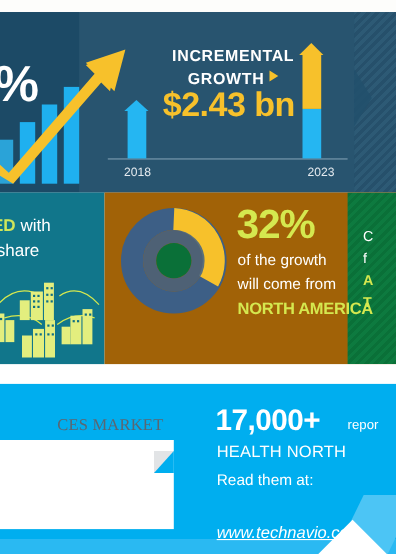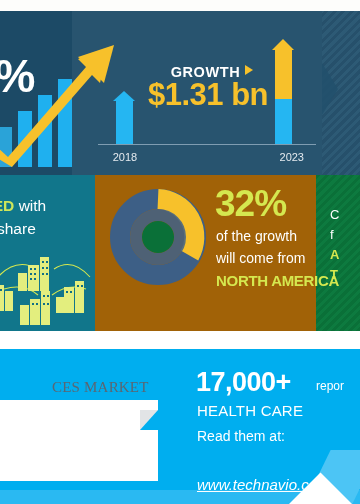--- a/index.html
+++ b/index.html
@@ -113,24 +113,24 @@
     <div class="arrow-up">
       <svg width="140" height="130" viewBox="0 0 140 130">
         <path d="M2 96 L26 118 L104 28 L96 20 L126 10 L118 44 L110 36 L30 128 L-6 106 Z" fill="#f7c12b"></path>
         <polygon points="96,18 132,6 122,44" fill="#f7c12b"></polygon>
       </svg>
     </div>
 
     <div class="lbl-pct">0%</div>
 
     <div class="inc-growth">
-      <br>
+      <span>INCREMENTAL</span><br>
       <span>GROWTH</span><span class="inc-tri"></span>
     </div>
-    <div class="inc-value">$1.31 bn</div>
+    <div class="inc-value">$2.43 bn</div>
 
     <div class="axis"></div>
     <div class="bar2018"></div>
     <div class="bar2023-b"></div>
     <div class="bar2023-y"></div>
     <div class="yr yr2018">2018</div>
     <div class="yr yr2023">2023</div>
   </div>
 
   <div class="teal">
@@ -219,18 +219,18 @@
     <div class="blue-band"></div>
     <div class="blue-diag2"></div>
     <div class="blue-diag"></div>
 
     <div class="card"></div>
     <div class="card-txt">CES MARKET</div>
     <div class="fold"></div>
 
     <div class="n17">17,000+</div>
     <div class="reports">repor</div>
-    <div class="hc">HEALTH CARE</div>
+    <div class="hc">HEALTH NORTH</div>
     <div class="read">Read them at:</div>
     <a class="url" href="#">www.technavio.com</a>
   </div>
 
 </div>
 
 </body></html>

